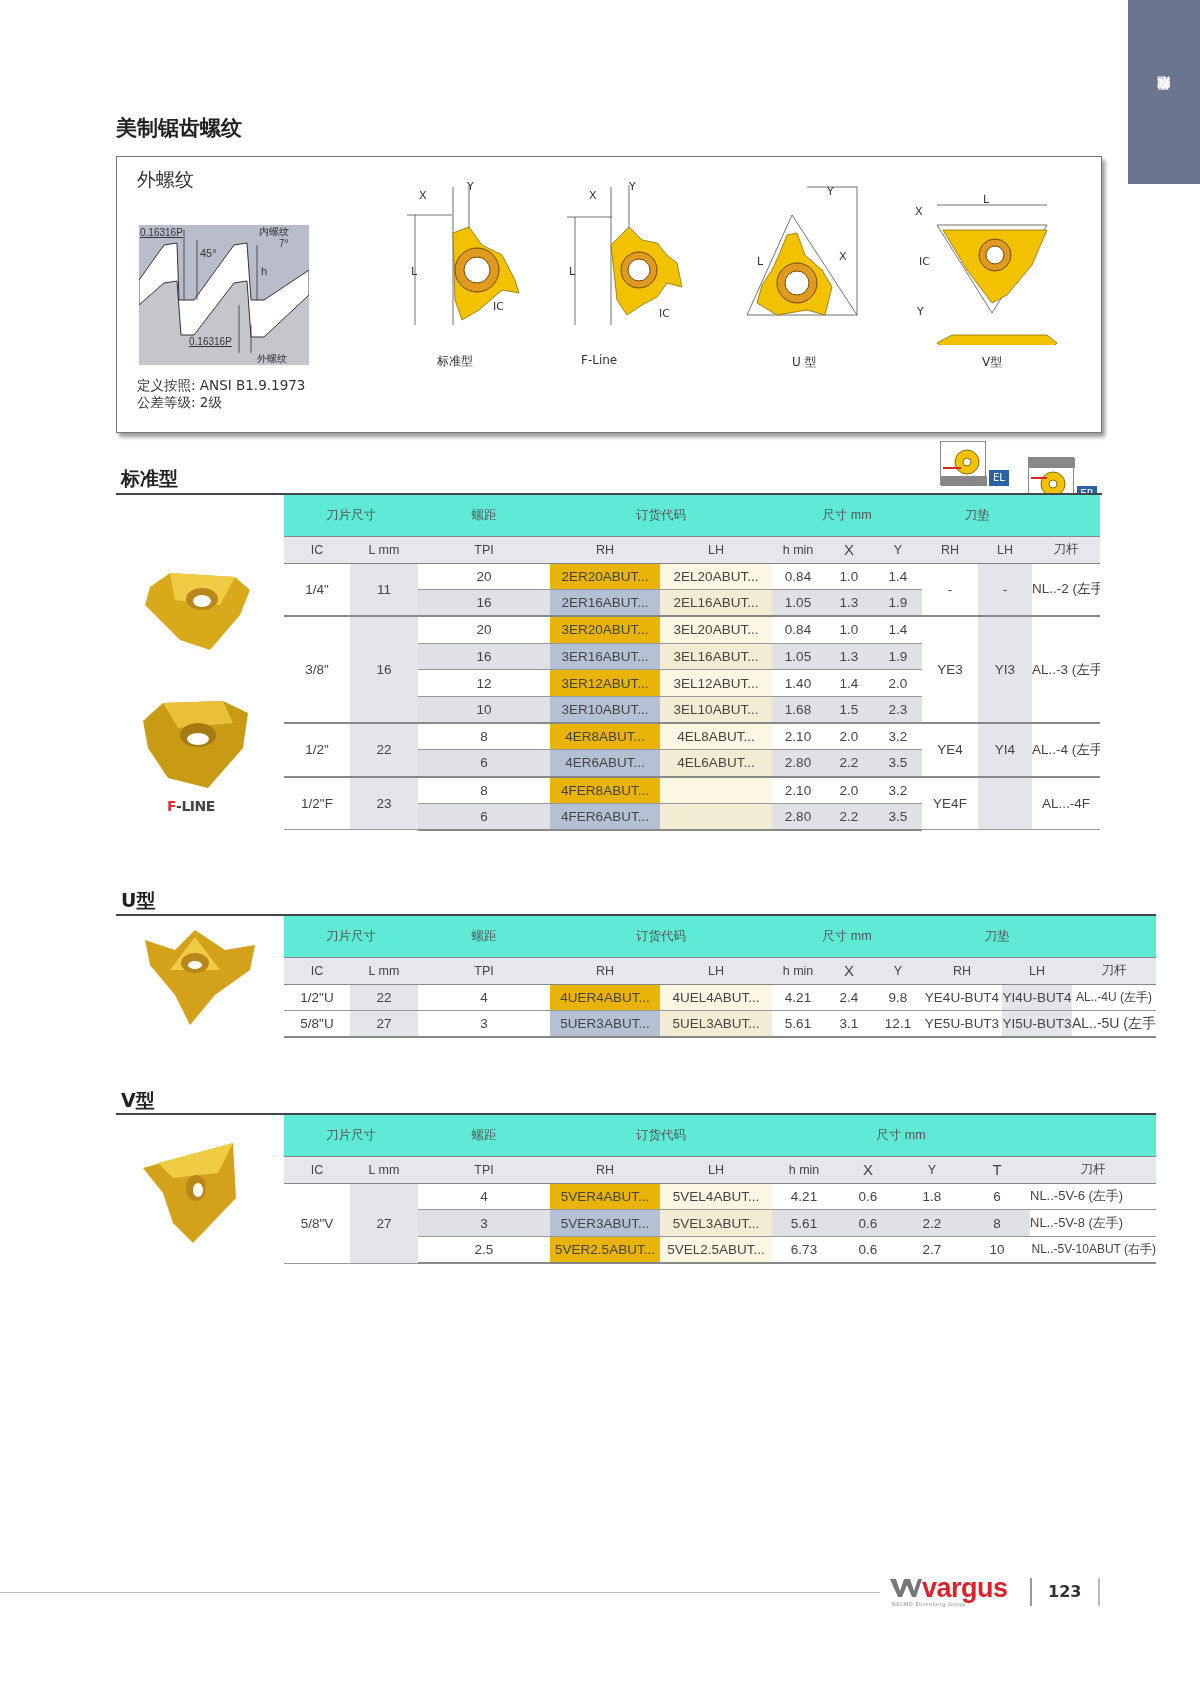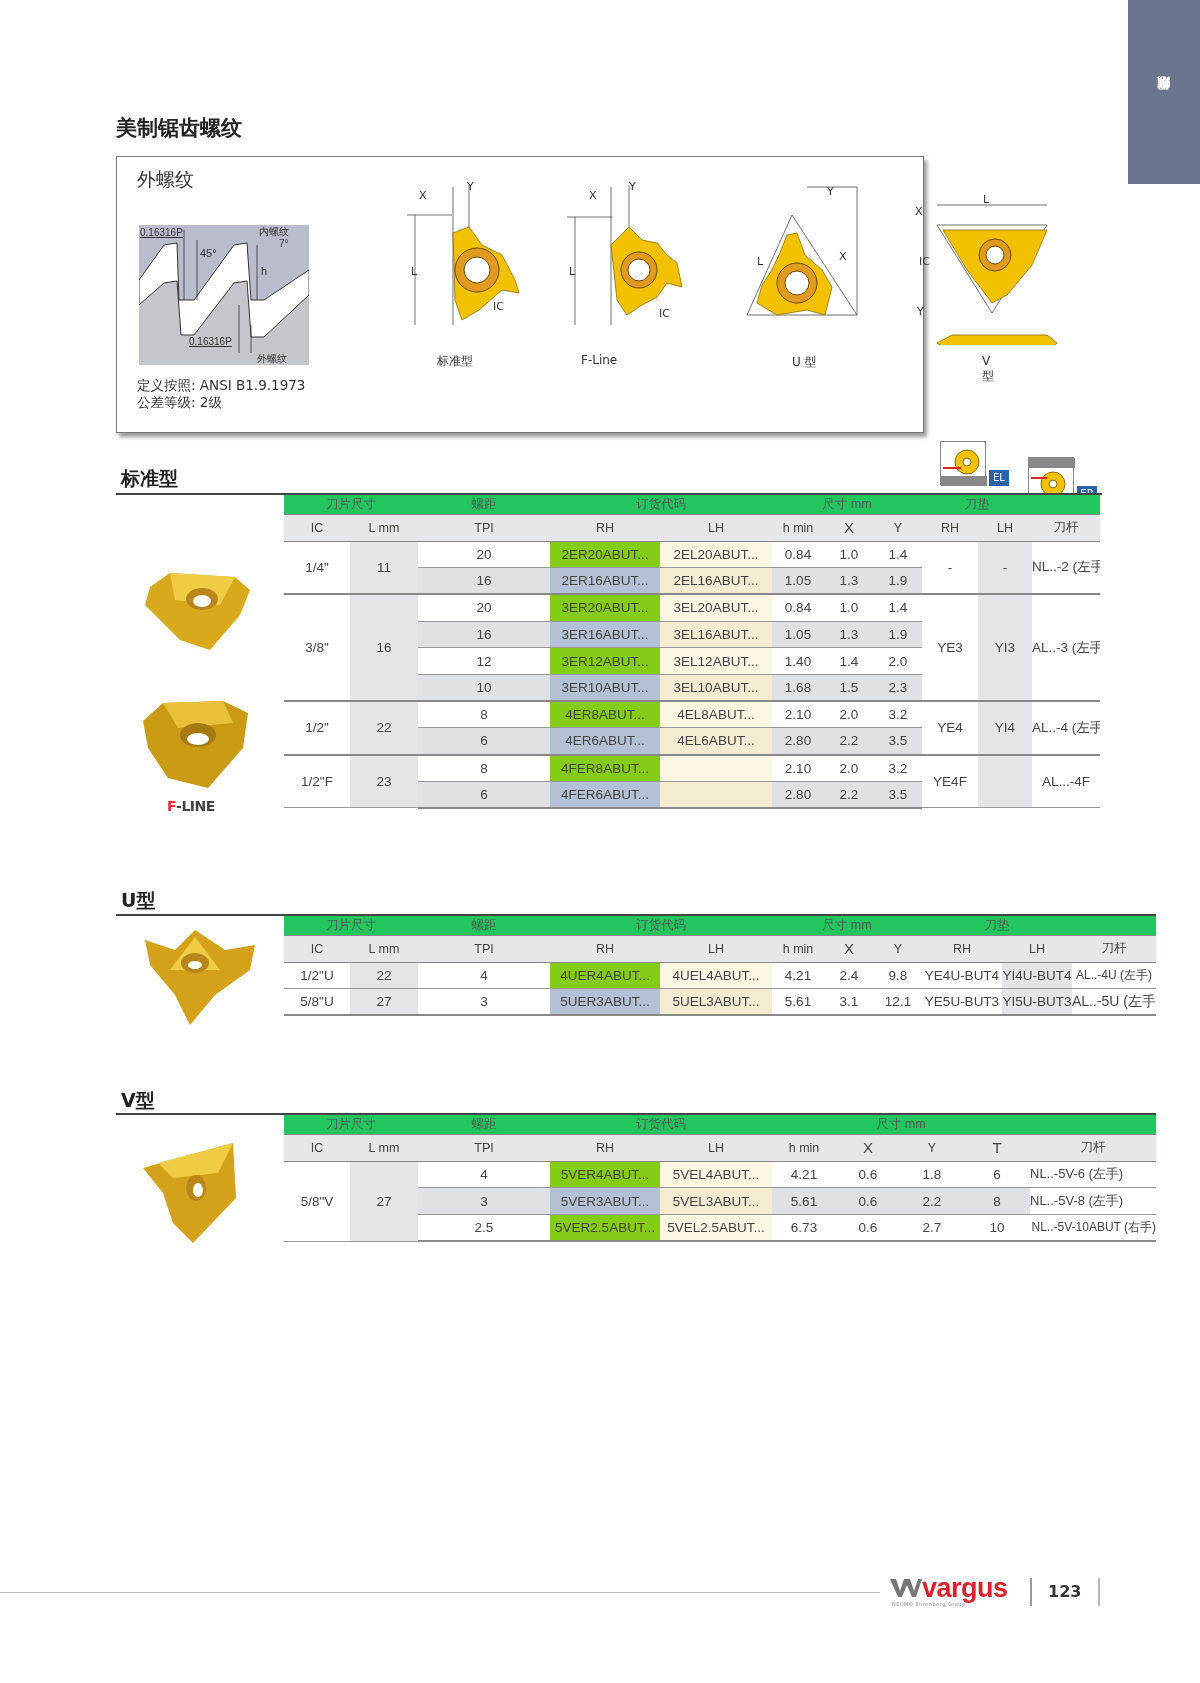--- a/index.html
+++ b/index.html
@@ -5,43 +5,43 @@
   * { box-sizing: border-box; margin: 0; padding: 0; }
   html, body { width: 1200px; height: 1683px; background: #ffffff; overflow: hidden; }
   body { position: relative; font-family: "DejaVu Sans", "Liberation Sans", sans-serif; color: #333; }
 
   .side-tab { position: absolute; left: 1128px; top: 0; width: 72px; height: 184px; background: #6b7590; }
   .side-tab .txt { position: absolute; left: 0; top: 60px; width: 72px; height: 80px; color: #fff; font-size: 13px; line-height: 16px;
     writing-mode: vertical-rl; transform: rotate(180deg); display: flex; align-items: center; justify-content: center; }
 
   .page-title { position: absolute; left: 116px; top: 114px; font-size: 21px; font-weight: bold; color: #222; }
 
-  .diagram-box { position: absolute; left: 116px; top: 156px; width: 808px; height: 277px; border: 1px solid #777; background: #fff;
+  .diagram-box { position: absolute; left: 116px; top: 156px; width: 986px; height: 277px; border: 1px solid #777; background: #fff;
     box-shadow: 3px 4px 4px #999; }
   .diagram-box .sub { position: absolute; left: 20px; top: 10px; font-size: 19px; color: #333; }
   .thread-fig { position: absolute; left: 22px; top: 68px; width: 170px; height: 140px; }
   .std-text { position: absolute; left: 20px; top: 220px; font-size: 13.5px; line-height: 17px; color: #333; }
   .fig { position: absolute; }
   .fig-label { position: absolute; font-size: 12px; color: #333; }
 
   .section-title { position: absolute; left: 121px; font-size: 19px; font-weight: bold; color: #222; }
   .section-rule { position: absolute; left: 116px; width: 986px; height: 2px; background: #444; }
 
   .badges { position: absolute; left: 940px; top: 441px; width: 160px; height: 48px; }
   .badge { position: absolute; width: 46px; height: 44px; border: 1px solid #888; background: #fff; }
   .badge-tag { position: absolute; width: 20px; height: 16px; background: #2a62a8; color: #fff; font-size: 10px; font-weight: normal; text-align: center; line-height: 16px; }
 
   table.spec { position: absolute; border-collapse: collapse; table-layout: fixed; font-family: "Liberation Sans", sans-serif; font-size: 13.5px; color: #444; }
   table.spec td, table.spec th { text-align: center; height: 26.7px; padding: 0; white-space: nowrap; overflow: hidden; font-weight: normal; }
-  table.spec tr.grp th { background: #22c55e; color: #555; font-size: 12.5px; height: 20px; border-top: 2px solid #444; }
+  table.spec tr.grp th { background: #5eead4; color: #555; font-size: 12.5px; height: 42px; border-top: 2px solid #444; }
   table.spec tr.hdr th { background: #e6e7ea; color: #444; font-size: 12.5px; height: 27px; border-top: 1px solid #888; border-bottom: 1px solid #888; }
   table.spec tr.hdr th.big { font-size: 15px; }
   table.spec td { border-bottom: 1px solid #999; }
   table.spec td.grey { background: #e3e5e9; }
-  table.spec td.rh { background: #84cc16; }
+  table.spec td.rh { background: #eab308; }
   table.spec td.rh2 { background: #b4c1d4; margin-top: 27px; }
   table.spec td.lh { background: #fbf7e3; }
   table.spec td.lh2 { background: #f3ecd3; }
   table.spec td.gy2 { background: #dfe1e5; }
   table.spec tr:last-child td { border-bottom: 2px solid #888; }
   table.spec td.sep { border-bottom: 2px solid #888; }
 
   .photo { position: absolute; }
   .fline { position: absolute; left: 167px; top: 798px; font-size: 14px; font-weight: bold; color: #444; letter-spacing: -0.5px; }
   .fline span { color: #d33; }

